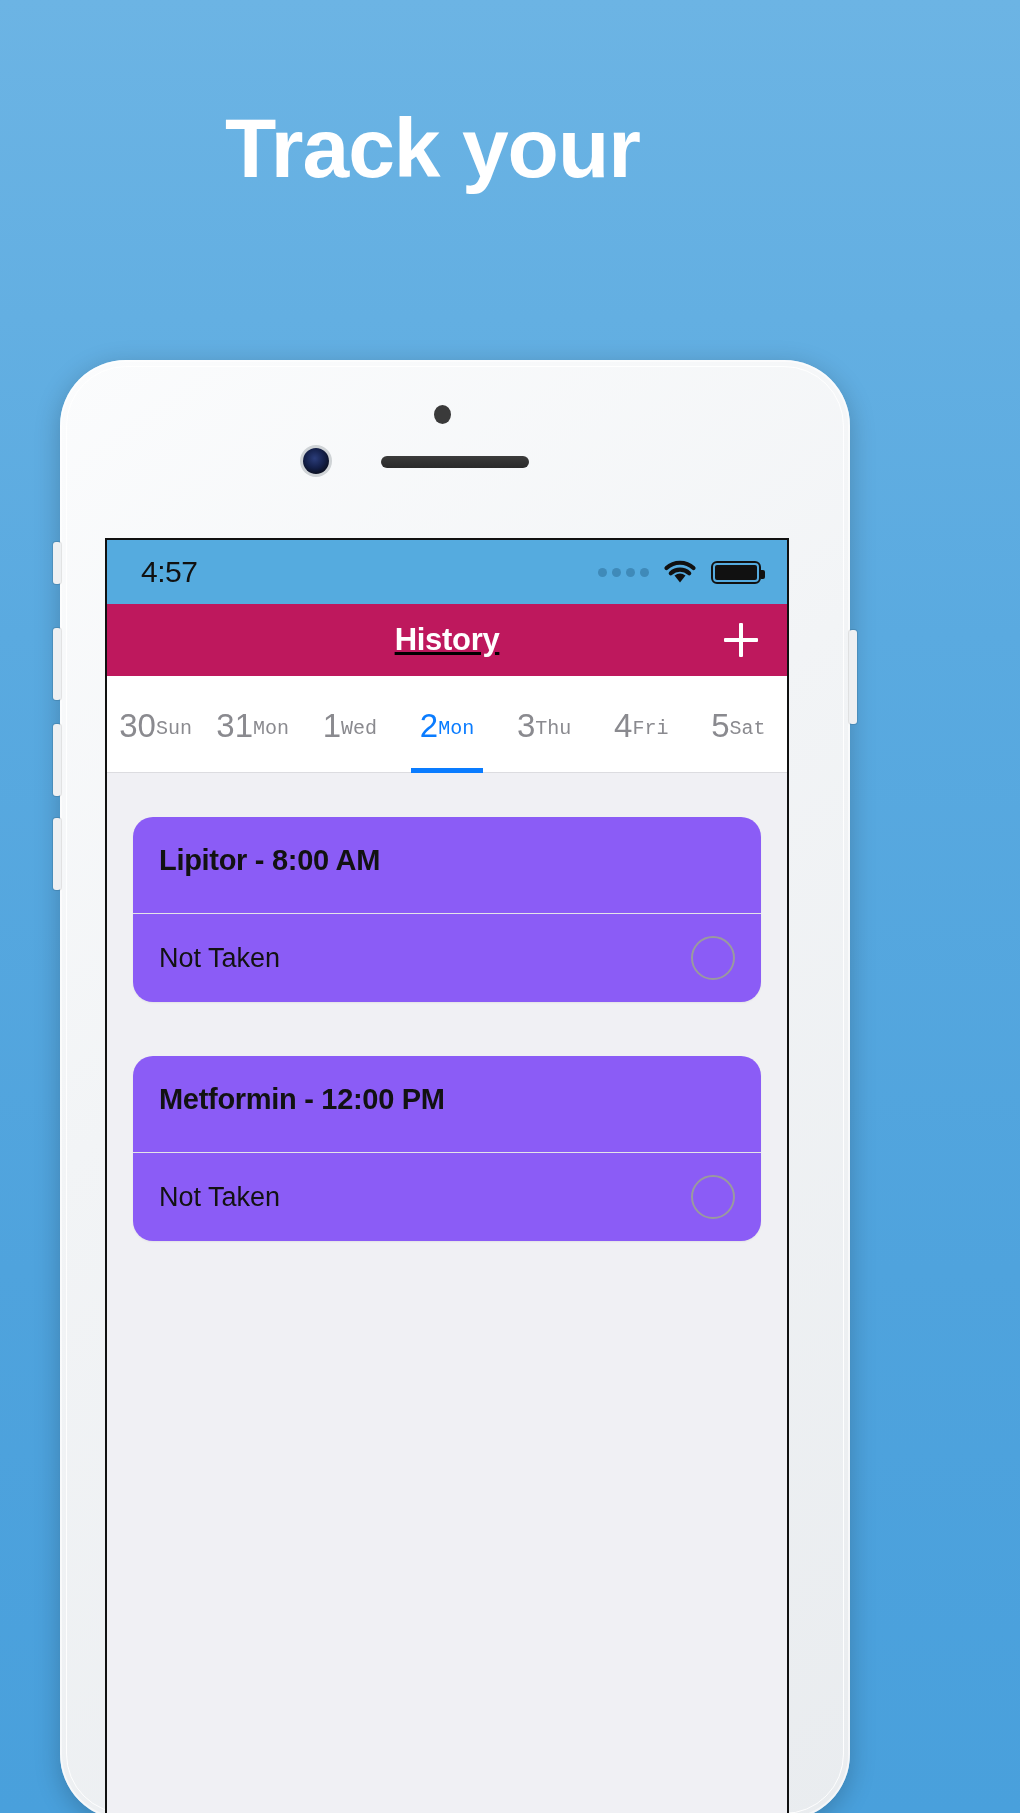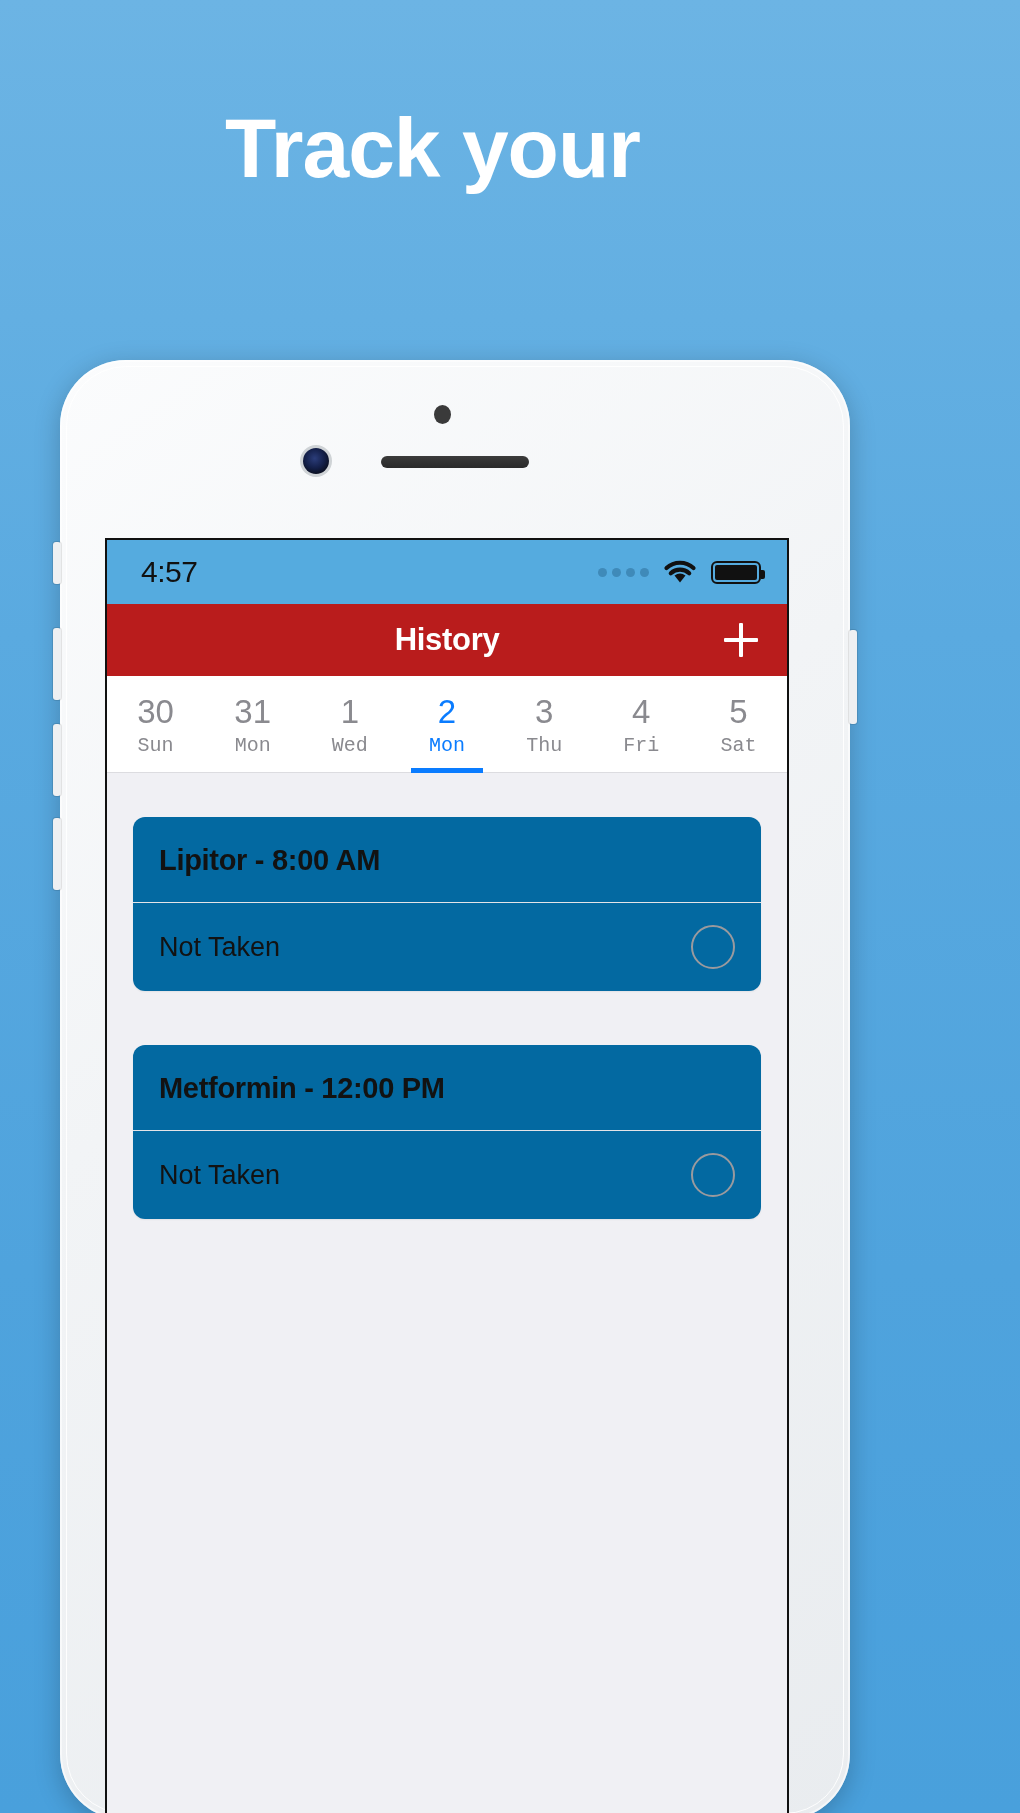--- a/index.html
+++ b/index.html
@@ -80,66 +80,66 @@
     position:relative;box-sizing:border-box;padding:2px;
   }
   .battery::after{
     content:"";position:absolute;right:-6px;top:7px;width:4px;height:9px;
     background:#111;border-radius:0 2px 2px 0;
   }
   .battery i{display:block;width:100%;height:100%;background:#111;border-radius:2px;}
 
   
   .navbar{
-    height:72px;background:#b91c1c;position:relative;
-    display:flex;align-items:center;justify-content:center;
+    height:72px;background:#be185d;position:relative;
+    display:flex;align-items:center;justify-content:center;text-decoration:underline;
   }
   .nav-title{color:#fff;font-size:31px;font-weight:bold;letter-spacing:-.3px;}
   .nav-add{
     position:absolute;right:24px;top:50%;transform:translateY(-50%);
     width:44px;height:44px;color:#fff;
   }
   .nav-add::before,.nav-add::after{
     content:"";position:absolute;background:#fff;border-radius:1px;
   }
   .nav-add::before{left:50%;top:5px;width:3.5px;height:34px;margin-left:-1.7px;}
   .nav-add::after{top:50%;left:5px;height:3.5px;width:34px;margin-top:-1.7px;}
 
   
   .datestrip{
     height:96px;background:#fff;display:flex;
     border-bottom:1px solid #dcdce0;
   }
   .day{
-    flex:1;display:flex;flex-direction:column;align-items:center;
+    flex:1;display:flex;flex-direction:row;align-items:center;
     justify-content:center;position:relative;padding-top:4px;box-sizing:border-box;
   }
   .day-num{font-size:33px;color:#8a8a8f;line-height:1.05;}
   .day-name{font-size:20px;color:#8a8a8f;margin-top:4px;font-family:Liberation Mono, monospace;}
   .day.sel .day-num,.day.sel .day-name{color:#0a7cff;}
   .day.sel::after{
     content:"";position:absolute;left:50%;transform:translateX(-50%);
     bottom:-1px;width:72px;height:5px;background:#0a7cff;
   }
 
   
   .medlist{padding:44px 26px 0 26px;}
   .card{
-    background:#0369a1;border-radius:12px;margin-bottom:54px;
+    background:#8b5cf6;border-radius:20px;margin-bottom:54px;
     box-shadow:0 1px 2px rgba(0,0,0,.06);
     overflow:hidden;
   }
   .card-title{
     font-size:29px;font-weight:bold;color:#121212;
     padding:27px 26px 25px 26px;letter-spacing:-.3px;
   }
   .card-row{
     display:flex;align-items:center;justify-content:space-between;
     border-top:1px solid #e4e4e8;
-    padding:22px 26px 22px 26px;min-height:62px;box-sizing:border-box;
+    padding:22px 26px 22px 26px;min-height:62px;box-sizing:border-box;margin-top:11px;
   }
   .card-status{font-size:27px;color:#121212;}
   .toggle-circle{
     width:44px;height:44px;border-radius:50%;
     border:2.5px solid #9a9a9e;box-sizing:border-box;background:transparent;
   }
 </style>
 </head>
 <body>
 

